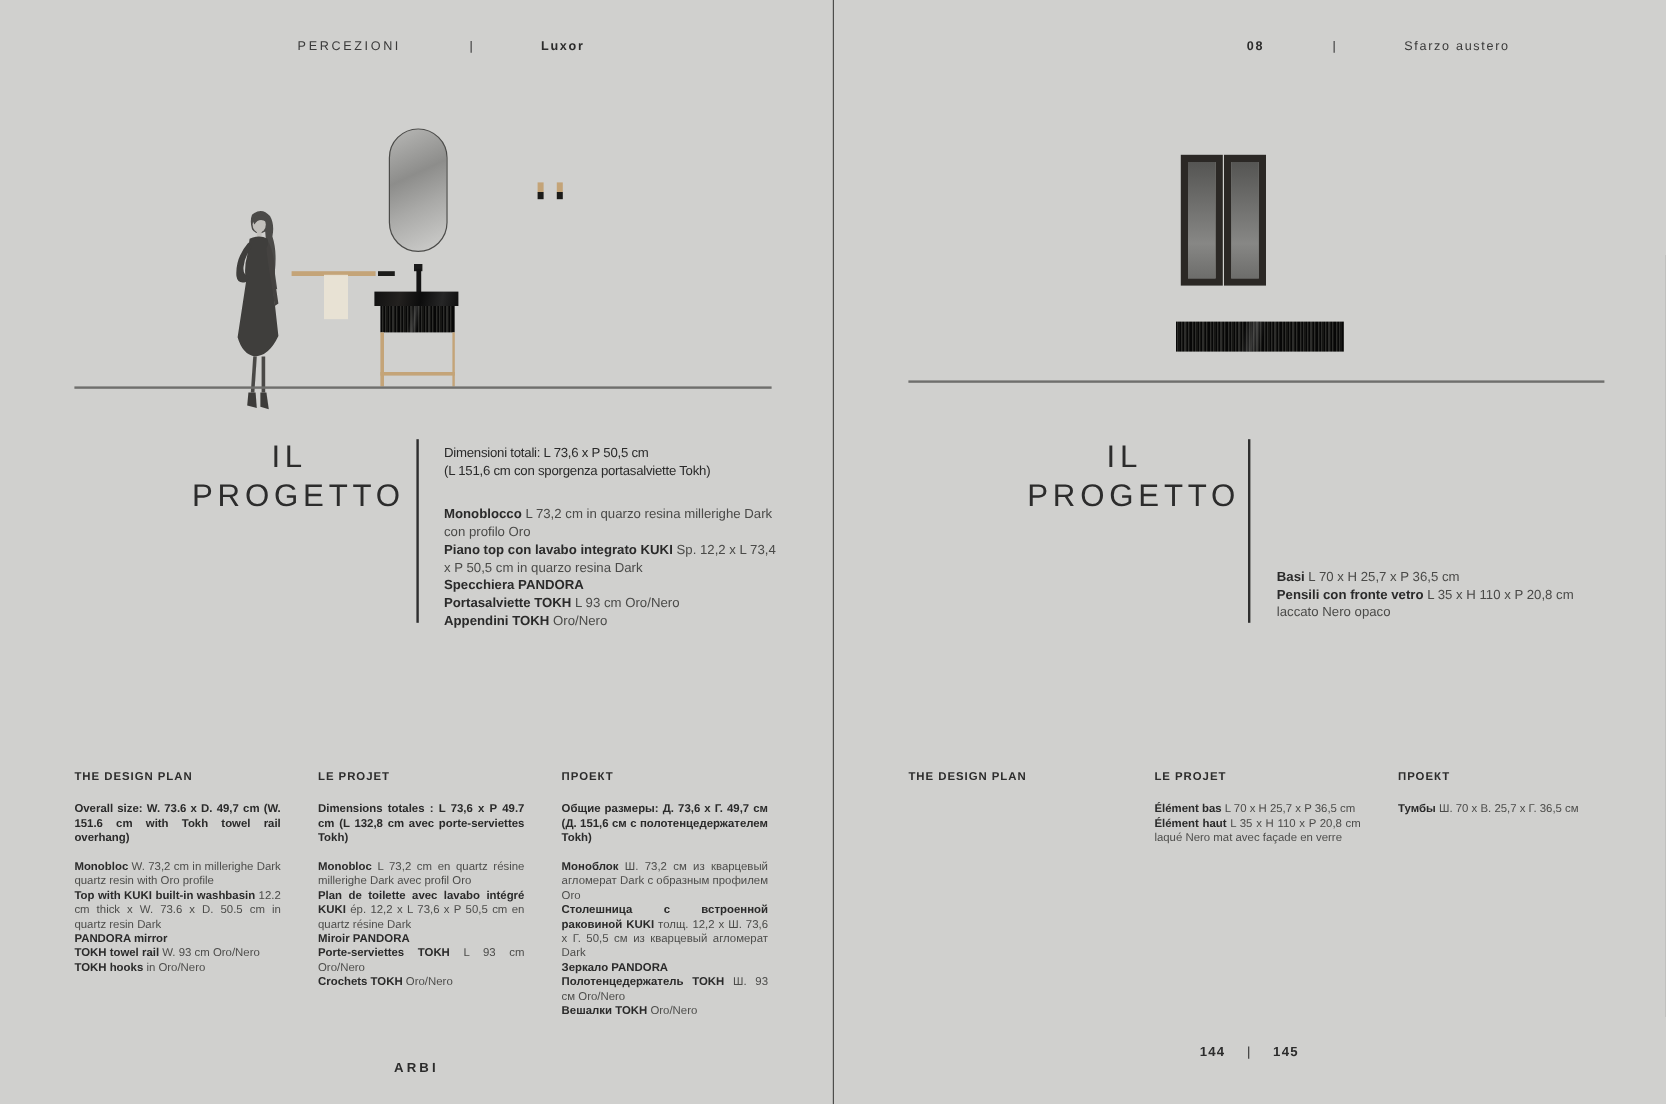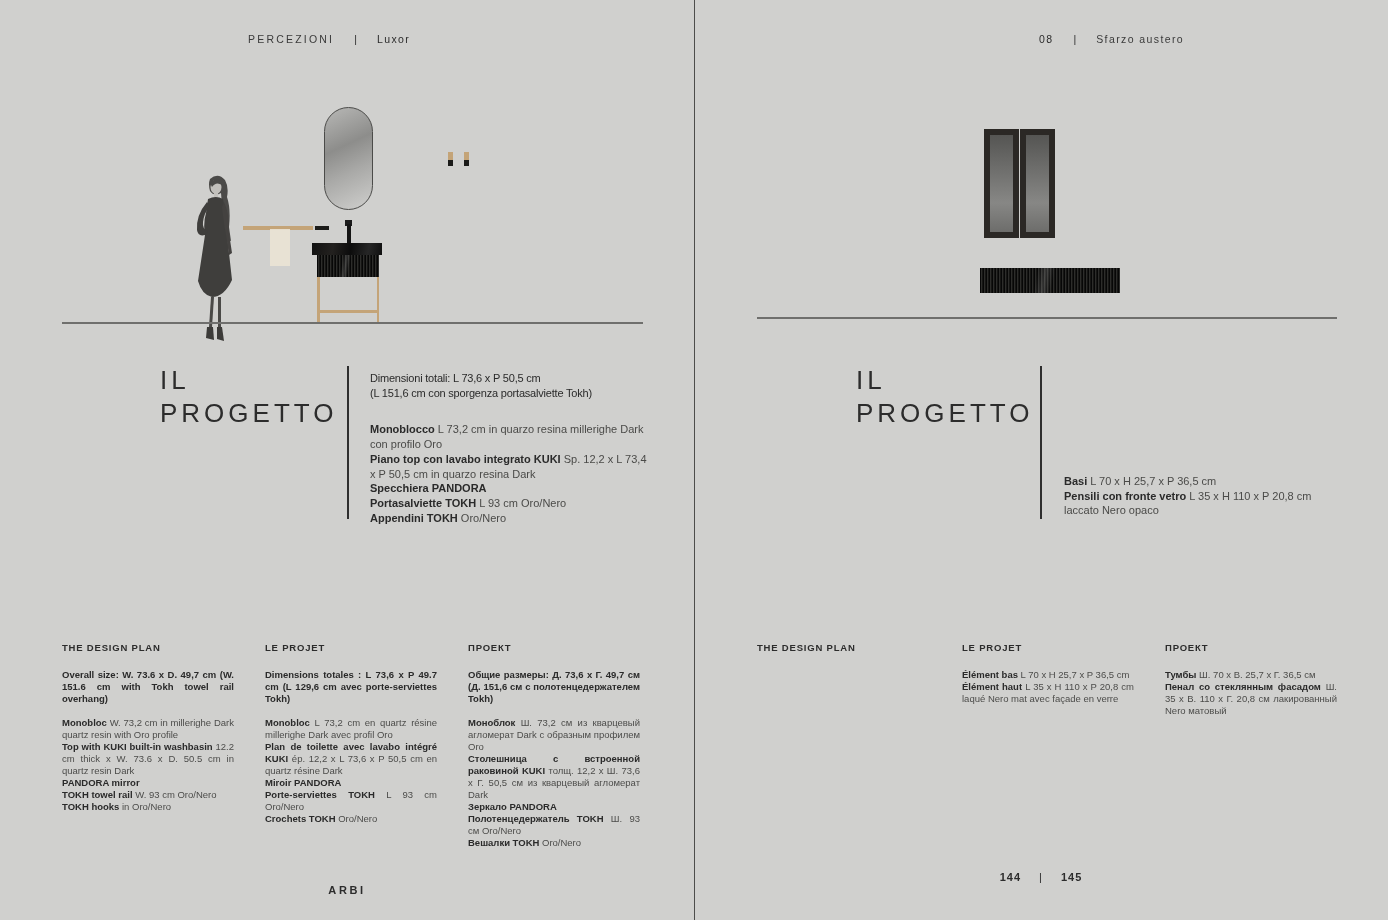--- a/index.html
+++ b/index.html
@@ -4,24 +4,24 @@
 <style>
   html,body{margin:0;padding:0;background:#b5b5b3;}
   .page-root{
     position:relative; width:1388px; height:920px;
     background:#d0d0ce; overflow:hidden;
     font-family:"Liberation Sans", sans-serif; color:#3b3b3b;
   }
   .abs{position:absolute;}
 
   
-  .hdr{display:flex; align-items:center; font-size:10.5px; color:#3a3a3a;}
+  .hdr{display:flex; align-items:center; font-size:10.5px; color:#3a3a3a;gap:37px;}
   .hdr .series{letter-spacing:2.2px; font-weight:500;}
   .hdr .sep{margin:0 20px; color:#2e2e2e; font-weight:400;}
-  .hdr .strong{font-weight:400; letter-spacing:1.4px; color:#2c2c2c;}
+  .hdr .strong{font-weight:700; letter-spacing:1.4px; color:#2c2c2c;}
   .hdr .plain{letter-spacing:1.4px;}
 
   
   .divider{left:694px; top:0; width:1px; height:920px; background:#4d4d4b;}
 
   
   .floor{height:1.5px; background:#6f6f6d;}
 
   
   .mirror{
@@ -51,21 +51,21 @@
   .cabinet-pair{display:flex; gap:1px;}
   .cabinet-door{
     flex:1; box-sizing:border-box; border:6px solid #2b2825;
     background:linear-gradient(180deg,#555553 0%,#6e6e6c 35%,#87878­5 70%,#6d6d6b 100%);
     background:linear-gradient(180deg,#555553 0%,#6e6e6c 35%,#878785 70%,#6d6d6b 100%);
   }
 
   
   .project-title{
     font-size:26px; letter-spacing:4px; line-height:33px;
-    color:#2c2c2c; text-align:left; font-weight:500;
+    color:#2c2c2c; text-align:center; font-weight:500;
   }
   .vline{width:2px; background:#2e2e2e;}
   .specs{width:282px; font-size:11px; line-height:14.7px; color:#4a4a48;}
   .specs .spec-intro{font-weight:400; color:#2a2a2a; white-space:pre-line; letter-spacing:-0.2px; margin-bottom:22px; font-size:11px;}
   .spec-line b{color:#2a2a2a;}
 
   
   .col{width:172px; font-size:9.5px; line-height:12px; text-align:justify; color:#4c4c4a;}
   .col .col-header{font-weight:700; letter-spacing:.8px; color:#2c2c2c; margin-bottom:15px; text-align:left;}
   .col .col-intro{font-weight:700; color:#2a2a2a; margin-bottom:12px;}
@@ -156,21 +156,21 @@
       <div>
           <div class="spec-line"><b>Monobloc</b> W. 73,2 cm in millerighe Dark quartz resin with Oro profile</div>
           <div class="spec-line"><b>Top with KUKI built-in washbasin</b> 12.2 cm thick x W. 73.6 x D. 50.5 cm in quartz resin Dark</div>
           <div class="spec-line"><b>PANDORA mirror</b></div>
           <div class="spec-line"><b>TOKH towel rail</b> W. 93 cm Oro/Nero</div>
           <div class="spec-line"><b>TOKH hooks</b> in Oro/Nero</div>
         </div>
     </section>
     <section class="abs col" style="left:265px; top:642px;">
       <div class="col-header">LE PROJET</div>
-      <div class="col-intro">Dimensions totales : L 73,6 x P 49.7 cm (L 129,6 cm avec porte-serviettes Tokh)</div>
+      <div class="col-intro">Dimensions totales : L 73,6 x P 49.7 cm (L 132,8 cm avec porte-serviettes Tokh)</div>
       <div>
           <div class="spec-line"><b>Monobloc</b> L 73,2 cm en quartz résine millerighe Dark avec profil Oro</div>
           <div class="spec-line"><b>Plan de toilette avec lavabo intégré KUKI</b> ép. 12,2 x L 73,6 x P 50,5 cm en quartz résine Dark</div>
           <div class="spec-line"><b>Miroir PANDORA</b></div>
           <div class="spec-line"><b>Porte-serviettes TOKH</b> L 93 cm Oro/Nero</div>
           <div class="spec-line"><b>Crochets TOKH</b> Oro/Nero</div>
         </div>
     </section>
     <section class="abs col" style="left:468px; top:642px;">
       <div class="col-header">ПРОЕКТ</div>
@@ -223,21 +223,20 @@
       <div class="col-header">LE PROJET</div>
       <div>
           <div class="spec-line"><b>Élément bas</b> L 70 x H 25,7 x P 36,5 cm</div>
           <div class="spec-line"><b>Élément haut</b> L 35 x H 110 x P 20,8 cm laqué Nero mat avec façade en verre</div>
         </div>
     </section>
     <section class="abs col" style="left:1165px; top:642px;">
       <div class="col-header">ПРОЕКТ</div>
       <div>
           <div class="spec-line"><b>Тумбы</b> Ш. 70 х В. 25,7 х Г. 36,5 см</div>
-          <div class="spec-line"><b>Пенал со стеклянным фасадом</b> Ш. 35 х В. 110 х Г. 20,8 см лакированный Nero матовый</div>
         </div>
     </section>
 
     <div class="abs footer-pages" style="left:694px; top:871px;">
       <span>144</span>
       <span class="sep">|</span>
       <span>145</span>
     </div>
   </div>
 

